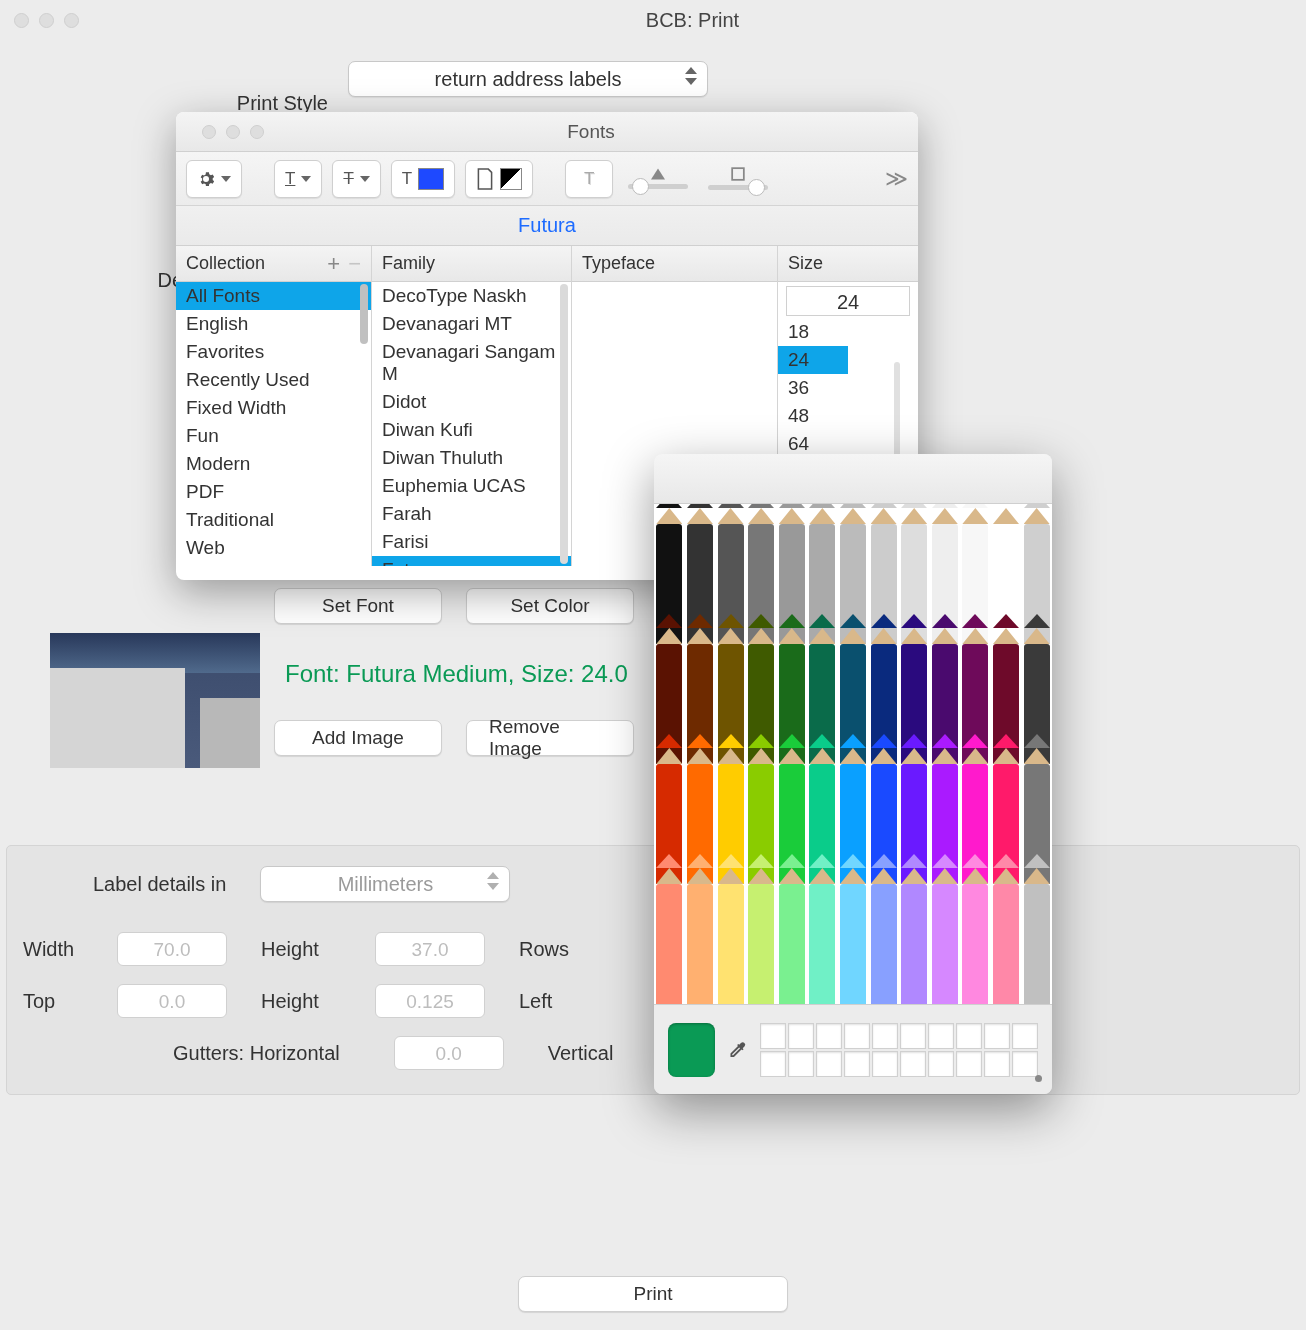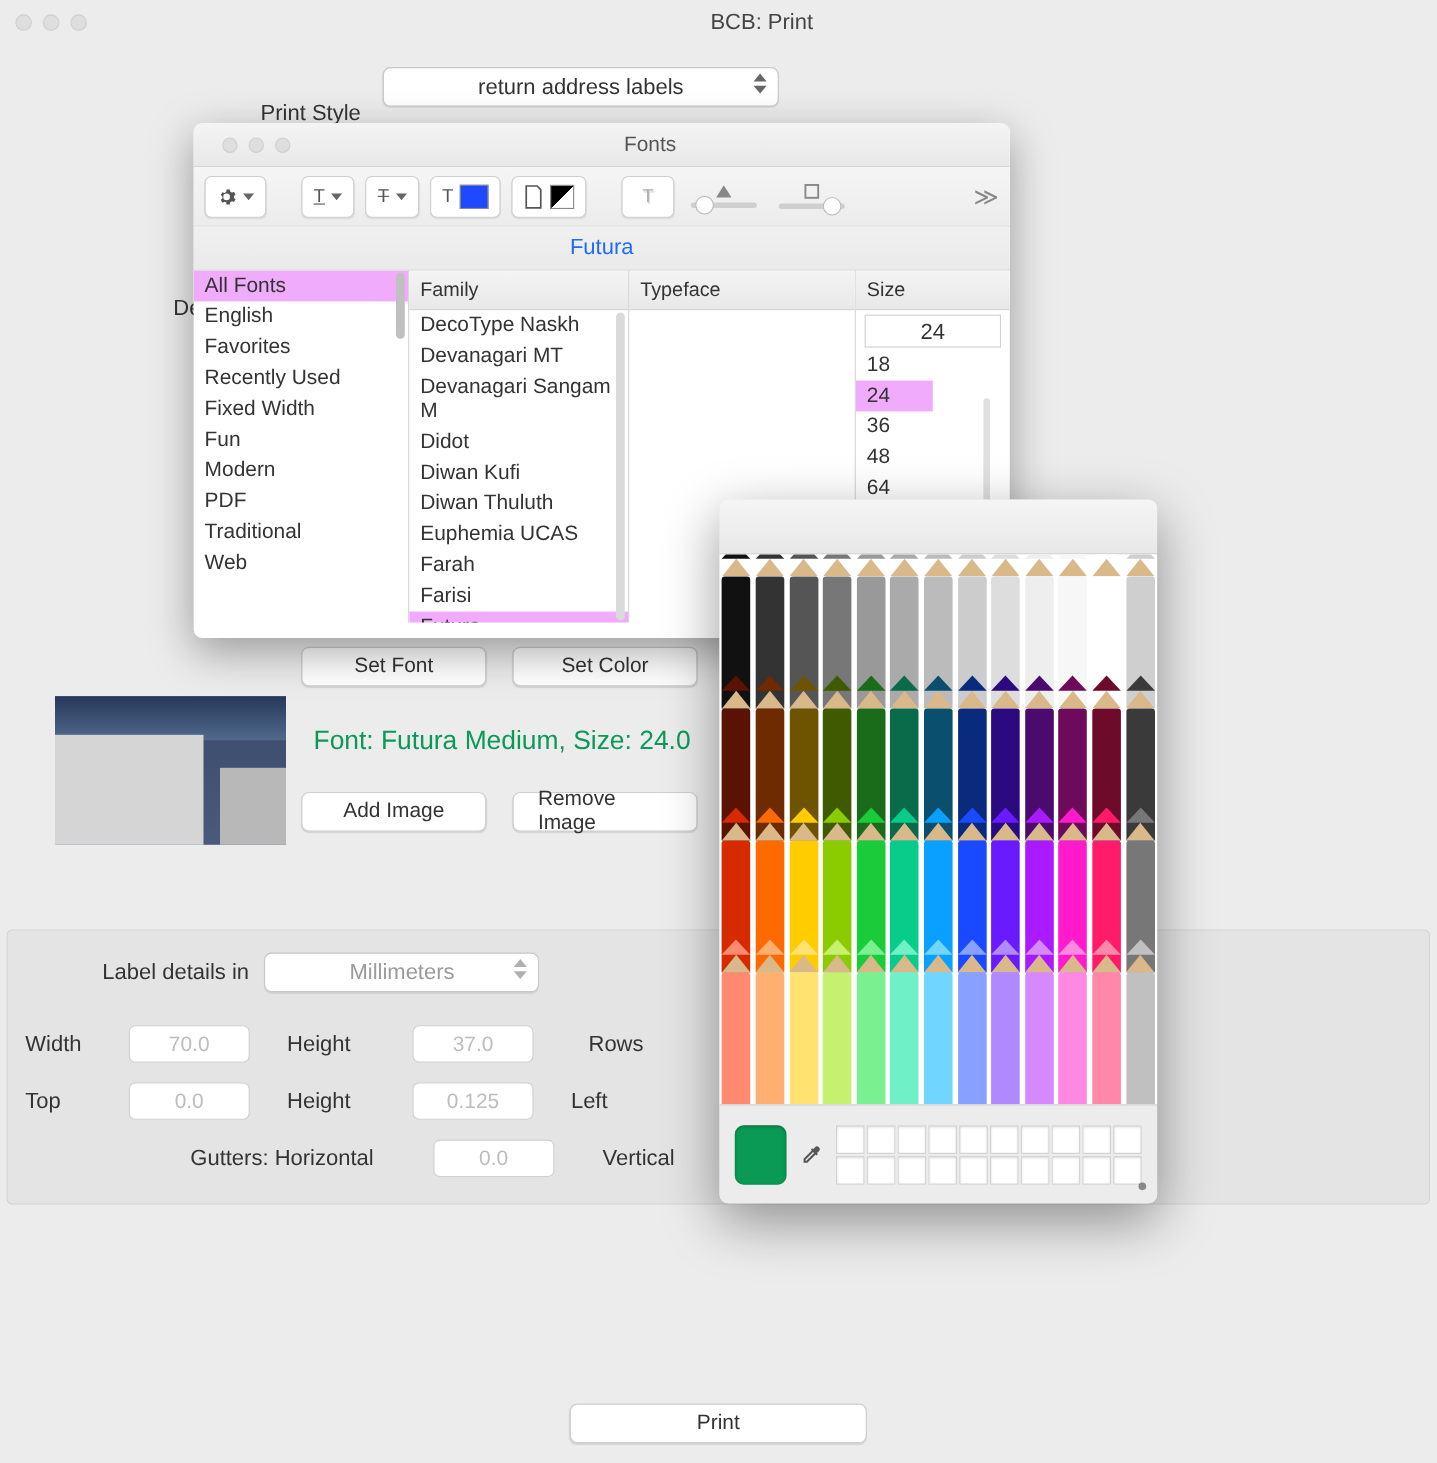--- a/index.html
+++ b/index.html
@@ -56,21 +56,21 @@
 .slider-icon { margin-bottom: 4px; }
 
 .font-name { text-align: center; padding: 8px 0; color: #1e6cff; font-size: 20px; background: linear-gradient(#f0f0f0,#eaeaea); border-bottom: 1px solid #d0d0d0; }
 
 .cols { display: flex; height: 320px; }
 .col { border-right: 1px solid #d4d4d4; display: flex; flex-direction: column; }
 .col-header { height: 36px; background: linear-gradient(#f4f4f4,#e8e8e8); border-bottom: 1px solid #d0d0d0; display: flex; align-items: center; padding: 0 10px; font-size: 18px; color: #333; justify-content: space-between; }
 .col-body { flex: 1; overflow: hidden; position: relative; }
 .col-body ul { list-style: none; }
 .col-body li { padding: 3px 10px; font-size: 19px; color: #333; }
-.col-body li.sel { background: #f0abfc; }
+.col-body li.sel { background: #0ea5e9; }
 .col-body .scrollbar { position: absolute; right: 3px; top: 2px; width: 8px; height: 60px; background: #c0c0c0; border-radius: 4px; }
 .col.collection { width: 196px; }
 .col.family { width: 200px; position: relative; }
 .col.family .scrollbar { position: absolute; right: 3px; top: 2px; width: 8px; height: 280px; background: #dadada; border-radius: 4px; }
 .col.typeface { width: 206px; }
 .col.size { flex: 1; border-right: none; position: relative; }
 .size-input { margin: 4px 8px 2px 8px; height: 30px; border: 1px solid #d0d0d0; background: #fff; text-align: center; font-size: 20px; line-height: 30px; }
 .size-list li { padding: 3px 10px; }
 .size-slider-v { position: absolute; right: 18px; top: 44px; bottom: 8px; width: 6px; background: #e0e0e0; border-radius: 3px; }
 .size-slider-v .handle { position: absolute; left: -8px; top: 160px; width: 22px; height: 22px; background: #fff; border: 1px solid #bbb; border-radius: 50%; box-shadow: 0 1px 2px rgba(0,0,0,0.2); }
@@ -154,38 +154,38 @@
 <div class="font-display">Font: Futura Medium, Size: 24.0</div>
 
 <div class="img-btns">
   <div class="btn">Add Image</div>
   <div class="btn">Remove Image</div>
 </div>
 
 <div class="panel">
   <div class="prow" style="justify-content:flex-start; padding-left:70px; margin-bottom:30px;">
     <span class="plbl">Label details in</span>
-    <div class="dropdown" style="width:250px; ">
+    <div class="dropdown" style="width:250px; margin-left:20px;">
       <span style="color:#9a9a9a;">Millimeters</span>
       <div class="stepper">
         <svg viewBox="0 0 10 6">
             <path d="M0 6 L5 0 L10 6 Z" fill="#b0b0b0"></path>
           </svg>
         <svg viewBox="0 0 10 6">
             <path d="M0 0 L5 6 L10 0 Z" fill="#b0b0b0"></path>
           </svg>
       </div>
     </div>
   </div>
   <div class="prow">
     <span class="plbl" style="width:80px;">Width</span>
     <div class="pinput">70.0</div>
     <span class="plbl" style="width:100px; margin-left:20px;">Height</span>
     <div class="pinput">37.0</div>
-    <span class="plbl" style="width:80px; margin-left:36px;">Rows</span>
+    <span class="plbl" style="width:80px; margin-left:20px;">Rows</span>
   </div>
   <div class="prow">
     <span class="plbl" style="width:80px;">Top</span>
     <div class="pinput">0.0</div>
     <span class="plbl" style="width:100px; margin-left:20px;">Height</span>
     <div class="pinput">0.125</div>
     <span class="plbl" style="width:80px; margin-left:20px;">Left</span>
   </div>
   <div class="prow" style="padding-left:150px;">
     <span class="plbl">Gutters: Horizontal</span>
@@ -257,20 +257,27 @@
         </svg>
       <div class="slider-track">
           <div class="slider-thumb" style="left:40px;"></div>
         </div>
     </div>
     <div style="margin-left:auto;font-size:22px;color:#888;">≫</div>
   </div>
   <div class="font-name">Futura</div>
   <div class="cols">
     <div class="col collection">
+      <div class="col-header">
+        <span>Collection</span>
+        <div class="pm-icons">
+          <span>+</span>
+          <span class="minus">−</span>
+        </div>
+      </div>
       <div class="col-body">
         <ul id="collection-list">
             <li class="sel">All Fonts</li>
             <li>English</li>
             <li>Favorites</li>
             <li>Recently Used</li>
             <li>Fixed Width</li>
             <li>Fun</li>
             <li>Modern</li>
             <li>PDF</li>

